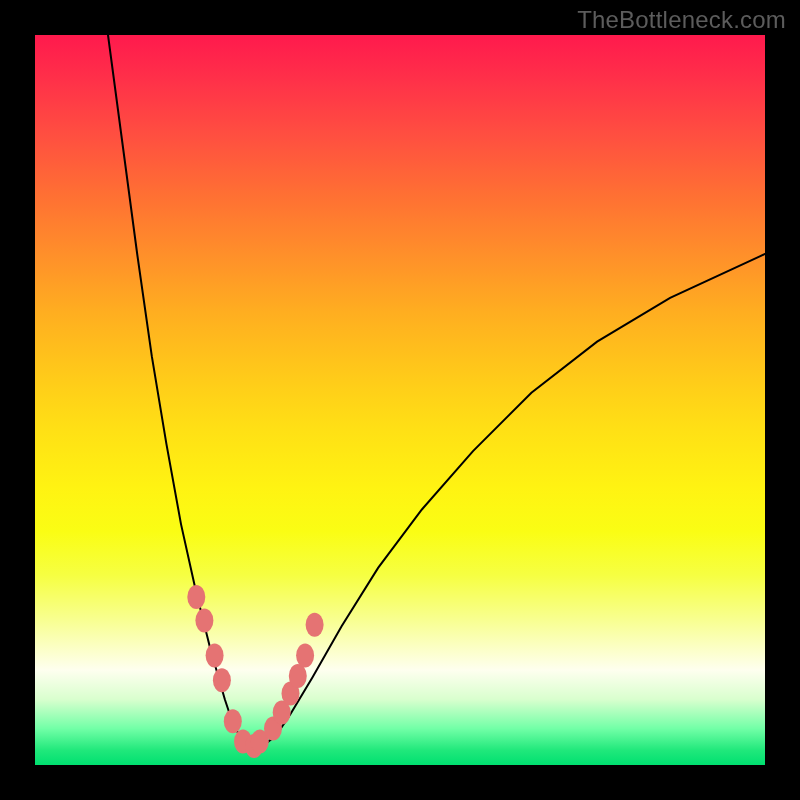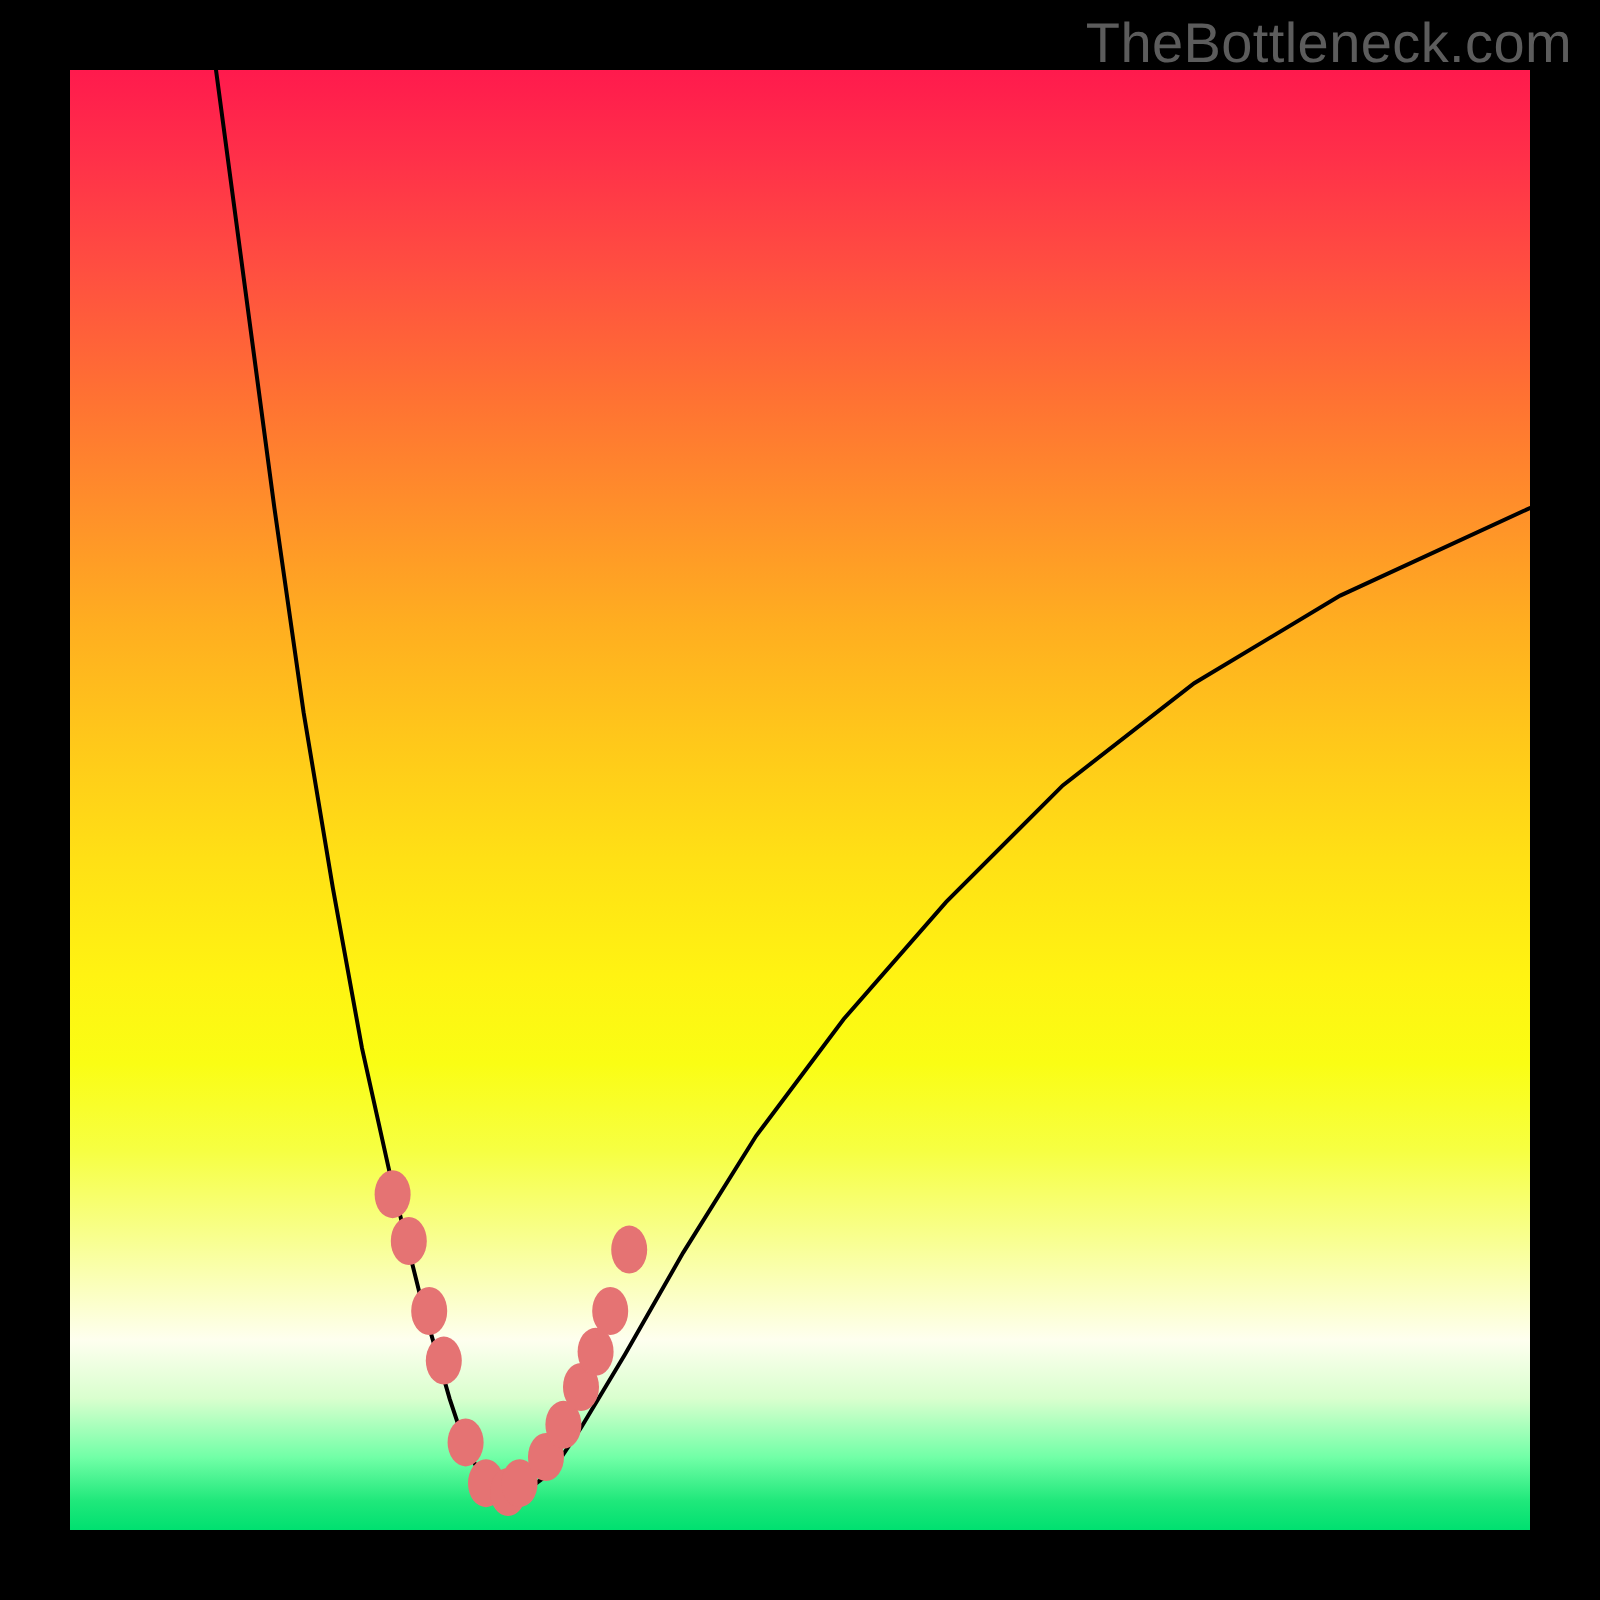--- a/index.html
+++ b/index.html
@@ -34,21 +34,21 @@
       #72ffa7 95%,
       #20e87b 98%,
       #00e070 100%
     );
   }
   .watermark {
     position: absolute;
     top: 6px;
     right: 14px;
     font-family: Arial, Helvetica, sans-serif;
-    font-size: 28px;
+    font-size: 24px;
     font-weight: 400;
     color: #5c5c5c;
     letter-spacing: 0.2px;
   }
   svg.overlay {
     position: absolute;
     left: 35px;
     top: 35px;
     width: 730px;
     height: 730px;

